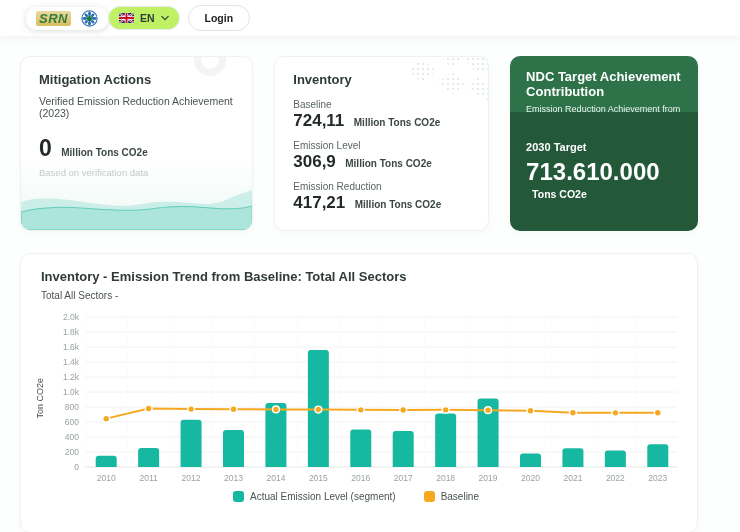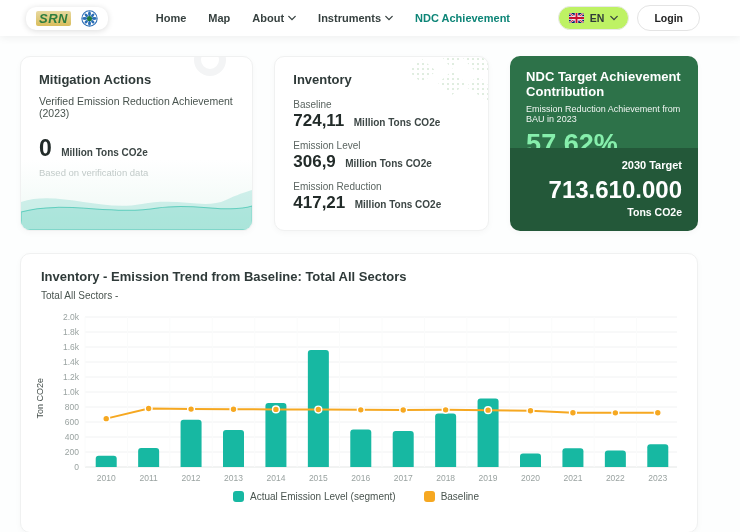--- a/index.html
+++ b/index.html
@@ -66,21 +66,21 @@
   .wave-wrap { position:absolute; left:0; right:0; bottom:0; height:70px; }
   .wave-fade { position:absolute; inset:0; background:linear-gradient(180deg, rgba(255,255,255,0) 0%, #edf8f4 100%); }
 
   .metric { margin-bottom:9px; }
   .metric-label { font-size:10px; color:#5b6561; margin-bottom:1px; }
   .metric-value { font-size:17px; font-weight:800; color:#222b29; }
   .metric-unit  { font-size:10px; font-weight:700; color:#3c4645; margin-left:5px; }
   .hex-deco { position:absolute; top:0; right:0; }
 
   .ndc-top { background:#2d7249; padding:13px 16px; height:99px; position:relative; overflow:hidden; }
-  .ndc-bottom { background:#235839; padding:11px 16px; flex:1;text-align:right; }
+  .ndc-bottom { background:#235839; padding:29px 16px; flex:1; }
   .ndc-title { font-size:13px; font-weight:800; color:#fff; margin-bottom:5px; }
   .ndc-sub { font-size:9px; color:rgba(255,255,255,.93); margin-bottom:7px; }
   .ndc-value { font-size:27px; font-weight:800; color:#86efac; line-height:1; margin-bottom:6px; }
   .target-label { font-size:11px; font-weight:800; color:#fff; margin-bottom:7px; }
   .target-value { font-size:24px; font-weight:800; color:#fff; line-height:1; }
   .target-unit { font-size:10.5px; font-weight:700; color:#fff; margin-left:6px; }
 
   
   .chart-card {
     margin:22px 42px 0 20px; background:#fff; border:1px solid #f0f1f1;
@@ -113,43 +113,20 @@
         <ellipse cx="15.5" cy="10" rx="3" ry="1.7"></ellipse>
         <ellipse cx="6.2" cy="6.2" rx="1.5" ry="2.4" transform="rotate(-45 6.2 6.2)"></ellipse>
         <ellipse cx="13.8" cy="13.8" rx="1.5" ry="2.4" transform="rotate(-45 13.8 13.8)"></ellipse>
         <ellipse cx="13.8" cy="6.2" rx="1.5" ry="2.4" transform="rotate(45 13.8 6.2)"></ellipse>
         <ellipse cx="6.2" cy="13.8" rx="1.5" ry="2.4" transform="rotate(45 6.2 13.8)"></ellipse>
       </g>
       <circle cx="10" cy="10" r="3" fill="#1d7a3f"></circle>
     </svg>
   </div>
 
-  <div class="nav">
-    <div class="nav-item">
-      <span>Home</span>
-    </div>
-    <div class="nav-item">
-      <span>Map</span>
-    </div>
-    <div class="nav-item">
-      <span>About</span>
-      <svg class="chev" viewBox="0 0 10 6">
-          <polyline points="1,1 5,5 9,1" fill="none" stroke="#36403f" stroke-width="1.6" stroke-linecap="round"></polyline>
-        </svg>
-    </div>
-    <div class="nav-item">
-      <span>Instruments</span>
-      <svg class="chev" viewBox="0 0 10 6">
-          <polyline points="1,1 5,5 9,1" fill="none" stroke="#36403f" stroke-width="1.6" stroke-linecap="round"></polyline>
-        </svg>
-    </div>
-    <div class="nav-item active">
-      <span>NDC Achievement</span>
-    </div>
-  </div>
 
   <div class="controls">
     <div class="lang-pill">
       <svg width="15" height="10" viewBox="0 0 30 20" style="border-radius:2px">
         <rect width="30" height="20" fill="#012169"></rect>
         <path d="M0,0 30,20 M30,0 0,20" stroke="#fff" stroke-width="4"></path>
         <path d="M0,0 30,20 M30,0 0,20" stroke="#C8102E" stroke-width="2"></path>
         <path d="M15,0 V20 M0,10 H30" stroke="#fff" stroke-width="7"></path>
         <path d="M15,0 V20 M0,10 H30" stroke="#C8102E" stroke-width="4"></path>
       </svg>

